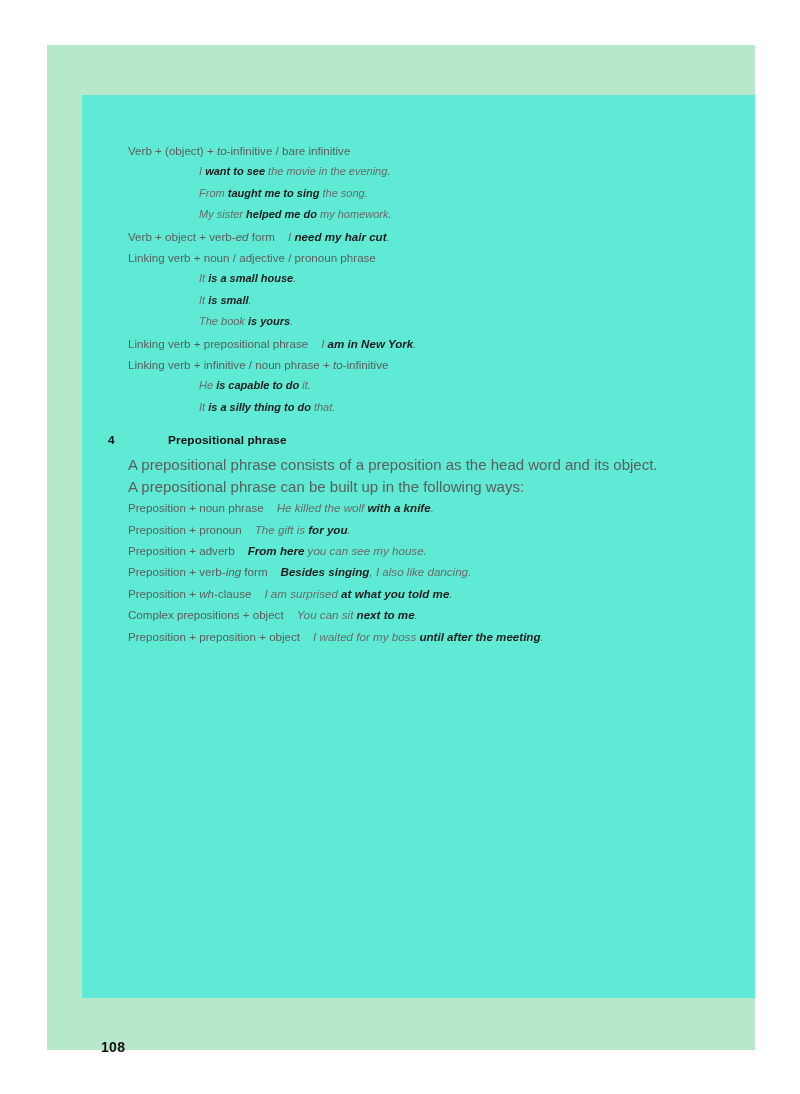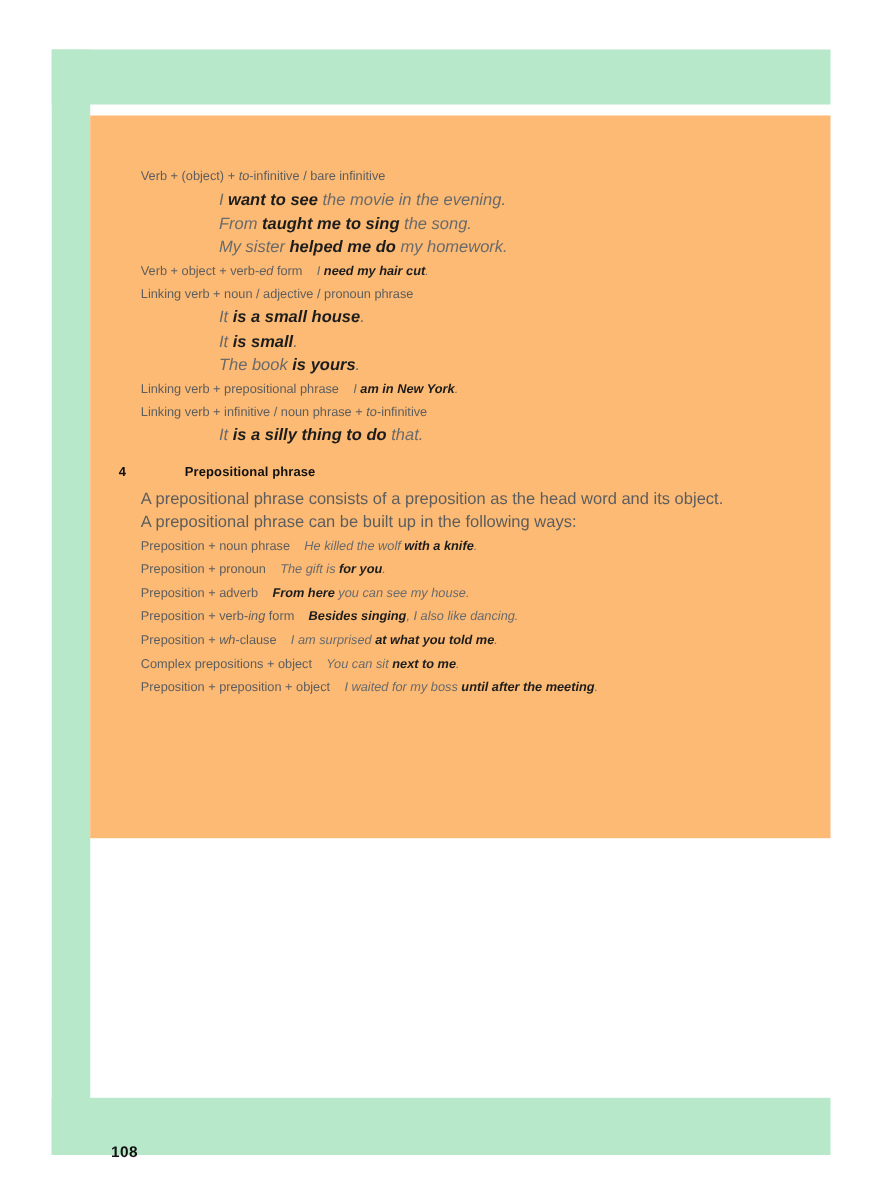--- a/index.html
+++ b/index.html
@@ -60,24 +60,24 @@
     font-weight: bold;
     color: #111111;
     letter-spacing: 0.3px;
     margin-top: 25px;
   }
 
   
   .content {
     position: absolute;
     left: 82px;
-    top: 105px;
+    top: 95px;
     width: 673px;
-    height: 657px;
-    background: #fdba74;
+    height: 903px;
+    background: #5eead4;
   }
 
   .body-text {
     position: absolute;
     left: 46px;
     top: 45px;
     width: 600px;
   }
 
   
@@ -97,21 +97,21 @@
     margin-left: 13px;
   }
   .inline-ex b {
     font-weight: bold;
     color: #1c1c1c;
     font-style: italic;
   }
 
   
   .ex {
-    font-size: 15px;
+    font-size: 11px;
     line-height: 21.4px;
     font-style: italic;
     color: #6a6a6a;
     padding-left: 71px;
     white-space: nowrap;
   }
   .ex b {
     font-weight: bold;
     color: #1c1c1c;
     font-style: italic;
@@ -166,20 +166,21 @@
         <div class="ex"><span class="it" style="font-style: italic;">I </span><b>want to see</b><span class="it" style="font-style: italic;"> the movie in the evening.</span></div>
         <div class="ex"><span class="it" style="font-style: italic;">From </span><b>taught me to sing</b><span class="it" style="font-style: italic;"> the song.</span></div>
         <div class="ex"><span class="it" style="font-style: italic;">My sister </span><b>helped me do</b><span class="it" style="font-style: italic;"> my homework.</span></div>
         <div class="row"><span class="label"><span>Verb + object + verb-</span><span class="it">ed</span><span> form</span></span><span class="inline-ex"><span class="it" style="font-style: italic;">I </span><b>need my hair cut</b><span class="it" style="font-style: italic;">.</span></span></div>
         <div class="row"><span class="label"><span>Linking verb + noun / adjective / pronoun phrase</span></span></div>
         <div class="ex"><span class="it" style="font-style: italic;">It </span><b>is a small house</b><span class="it" style="font-style: italic;">.</span></div>
         <div class="ex"><span class="it" style="font-style: italic;">It </span><b>is small</b><span class="it" style="font-style: italic;">.</span></div>
         <div class="ex"><span class="it" style="font-style: italic;">The book </span><b>is yours</b><span class="it" style="font-style: italic;">.</span></div>
         <div class="row"><span class="label"><span>Linking verb + prepositional phrase</span></span><span class="inline-ex"><span class="it" style="font-style: italic;">I </span><b>am in New York</b><span class="it" style="font-style: italic;">.</span></span></div>
         <div class="row"><span class="label"><span>Linking verb + infinitive / noun phrase + </span><span class="it">to</span><span>-infinitive</span></span></div>
+        <div class="ex"><span class="it" style="font-style: italic;">He </span><b>is capable to do</b><span class="it" style="font-style: italic;"> it.</span></div>
         <div class="ex"><span class="it" style="font-style: italic;">It </span><b>is a silly thing to do</b><span class="it" style="font-style: italic;"> that.</span></div>
         <div class="section-head"><span class="num">4</span><span class="title">Prepositional phrase</span></div>
         <div class="para">A prepositional phrase consists of a preposition as the head word and its object.</div>
         <div class="para">A prepositional phrase can be built up in the following ways:</div>
         <div class="row"><span class="label"><span>Preposition + noun phrase</span></span><span class="inline-ex"><span class="it" style="font-style: italic;">He killed the wolf </span><b>with a knife</b><span class="it" style="font-style: italic;">.</span></span></div>
         <div class="row"><span class="label"><span>Preposition + pronoun</span></span><span class="inline-ex"><span class="it" style=" text-align: center;">The gift is </span><b>for you</b><span class="it" style="font-style: italic;">.</span></span></div>
         <div class="row"><span class="label"><span>Preposition + adverb</span></span><span class="inline-ex"><b>From here</b><span class="it" style="font-style: italic;"> you can see my house.</span></span></div>
         <div class="row"><span class="label"><span>Preposition + verb-</span><span class="it">ing</span><span> form</span></span><span class="inline-ex"><b>Besides singing</b><span class="it" style="font-style: italic;">, I also like dancing.</span></span></div>
         <div class="row"><span class="label"><span>Preposition + </span><span class="it">wh</span><span>-clause</span></span><span class="inline-ex"><span class="it" style="font-style: italic;">I am surprised </span><b>at what you told me</b><span class="it" style="font-style: italic;">.</span></span></div>
         <div class="row"><span class="label"><span>Complex prepositions + object</span></span><span class="inline-ex"><span class="it" style="font-style: italic;">You can sit </span><b>next to me</b><span class="it" style="font-style: italic;">.</span></span></div>

